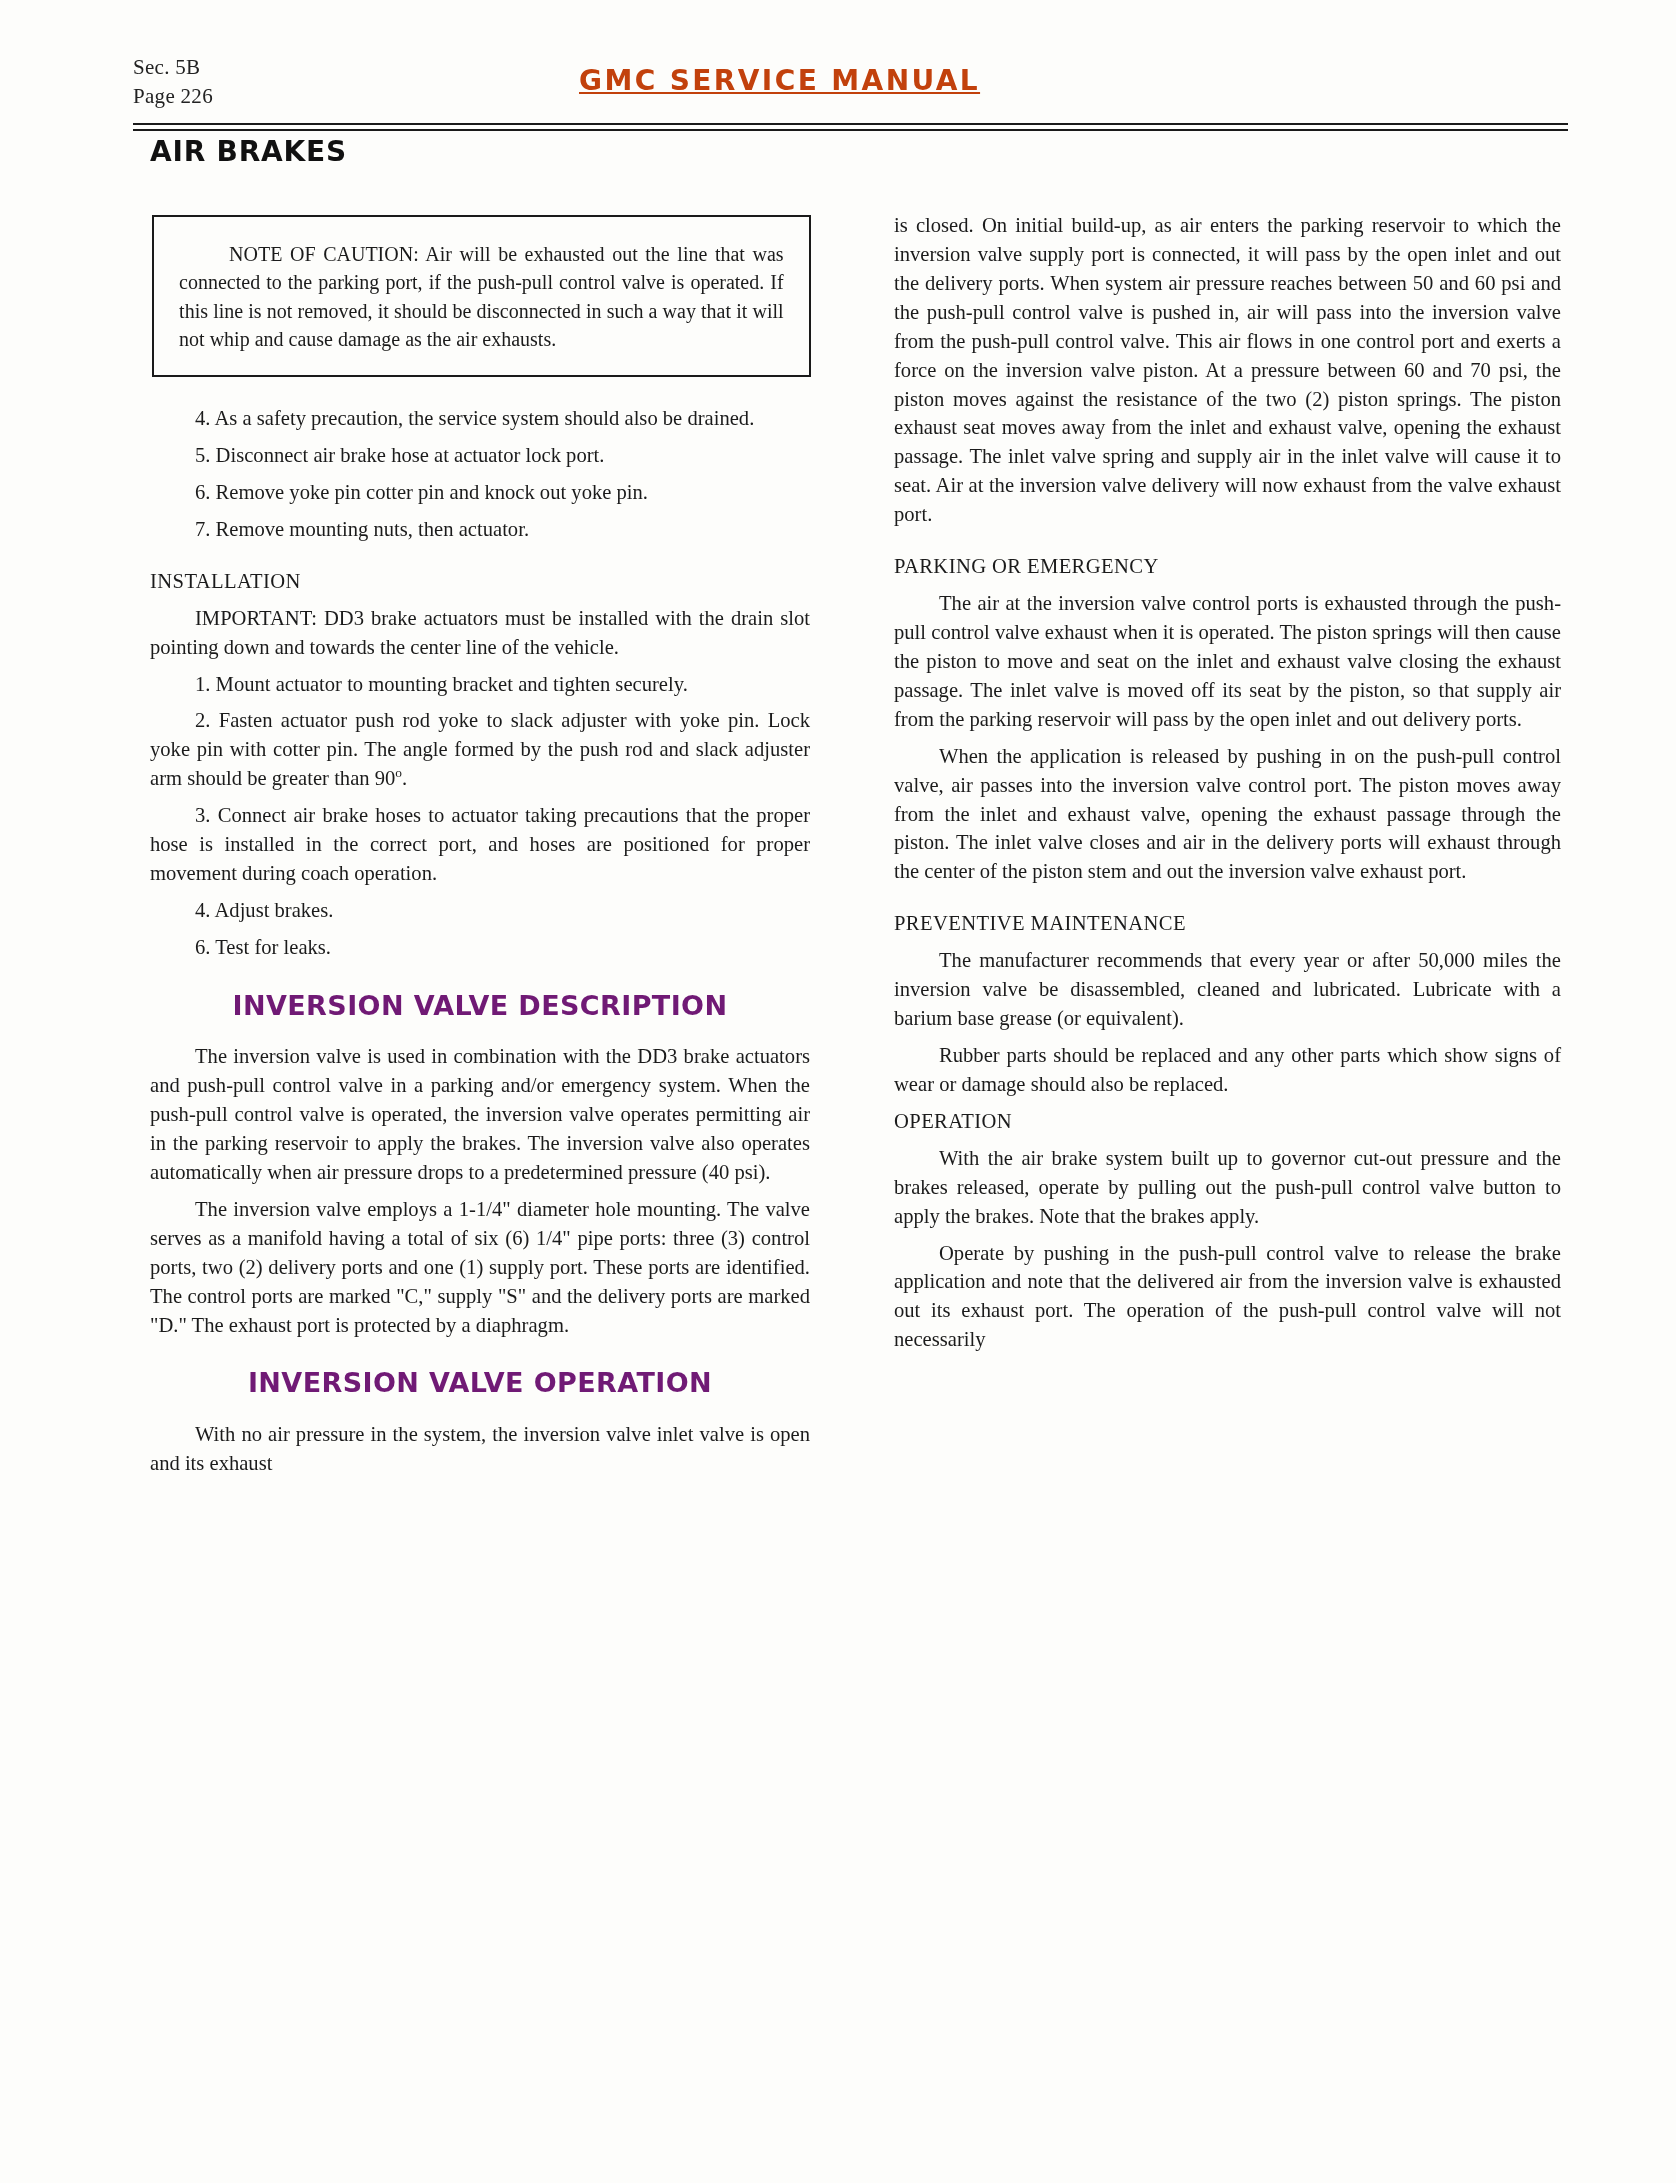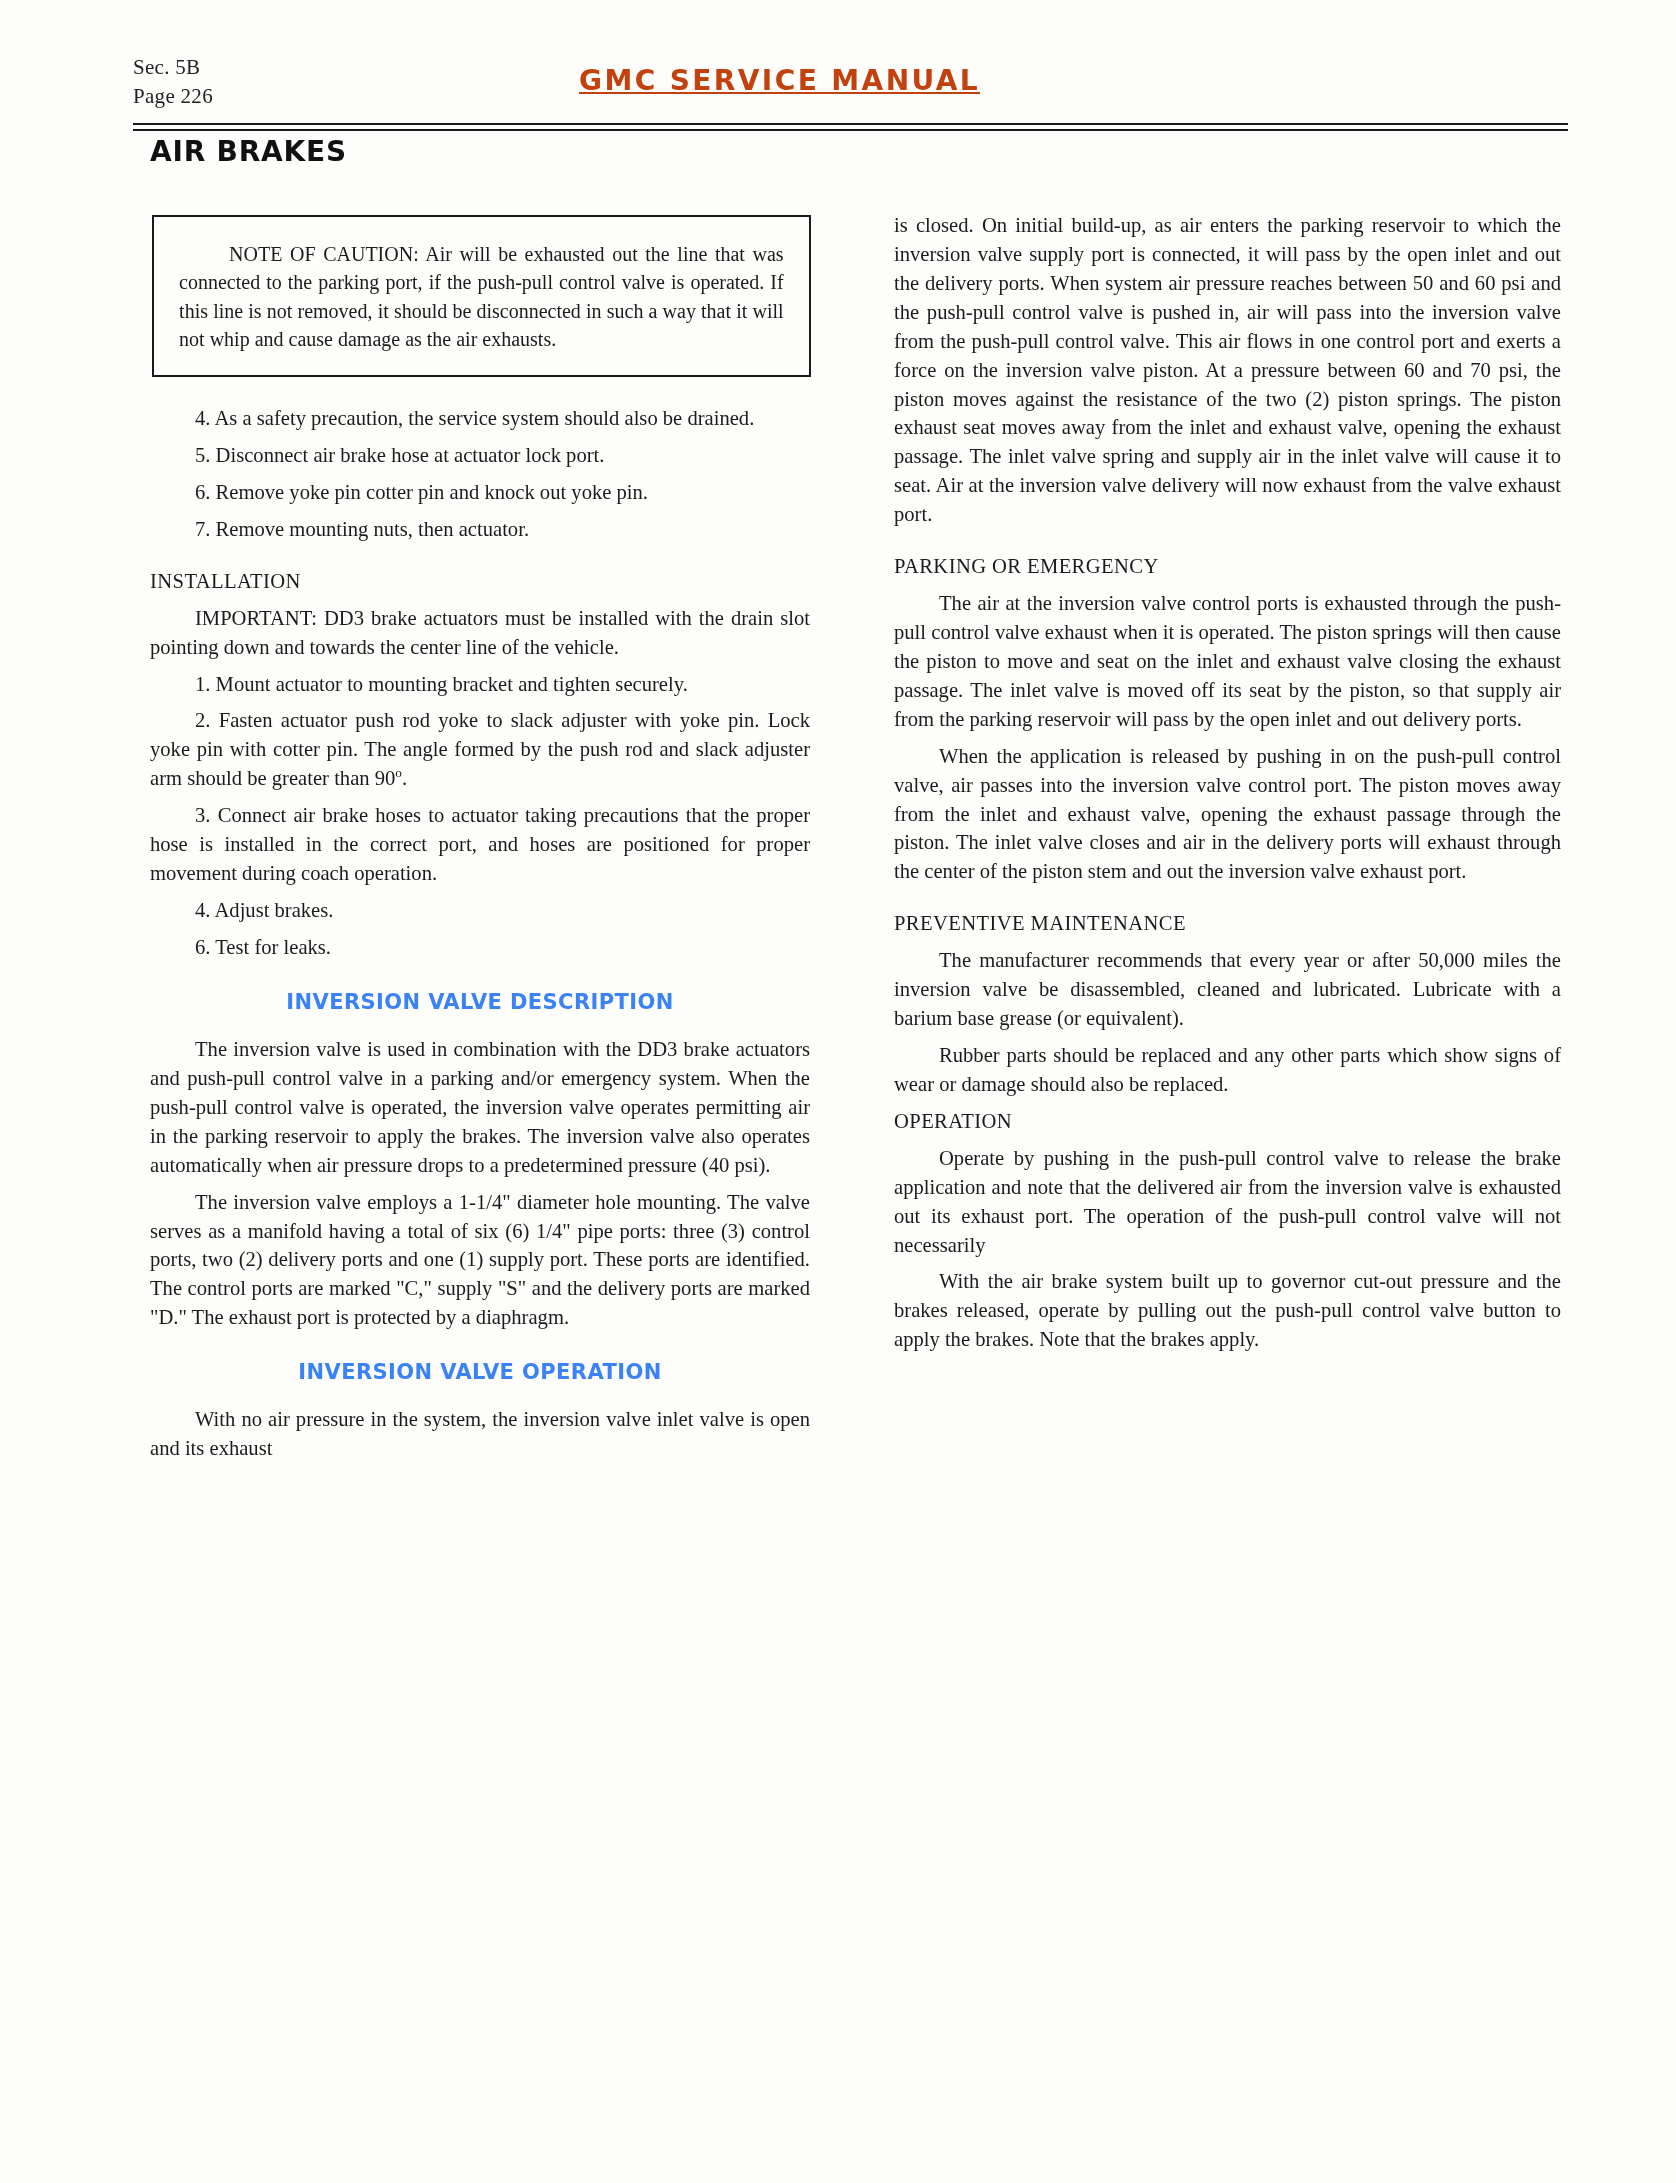--- a/index.html
+++ b/index.html
@@ -97,26 +97,26 @@
 
   .heading-plain {
     margin-top: 23px;
     margin-bottom: 0;
     font-size: 20.6px;
     letter-spacing: 0.4px;
   }
   .heading-center {
     font-family: "DejaVu Sans", sans-serif;
     font-weight: bold;
-    font-size: 21px;
+    font-size: 27px;
     text-align: center;
     letter-spacing: 0.4px;
     margin: 28px 0 20px 0;
     line-height: 1.2;
-    color: #3b82f6;
+    color: #701a75;
   }
   .sup { font-size: 0.65em; vertical-align: super; }
 </style>
 </head>
 <body>
 
 <div class="page">
 
   <div class="header">
     <div class="sec-block">
@@ -165,18 +165,18 @@
     <p class="heading-plain">PARKING OR EMERGENCY</p>
     <p class="p-indent">The air at the inversion valve control ports is exhausted through the push-pull control valve exhaust when it is operated. The piston springs will then cause the piston to move and seat on the inlet and exhaust valve closing the exhaust passage. The inlet valve is moved off its seat by the piston, so that supply air from the parking reservoir will pass by the open inlet and out delivery ports.</p>
     <p class="p-indent">When the application is released by pushing in on the push-pull control valve, air passes into the inversion valve control port. The piston moves away from the inlet and exhaust valve, opening the exhaust passage through the piston. The inlet valve closes and air in the delivery ports will exhaust through the center of the piston stem and out the inversion valve exhaust port.</p>
 
     <p class="heading-plain">PREVENTIVE MAINTENANCE</p>
     <p class="p-indent">The manufacturer recommends that every year or after 50,000 miles the inversion valve be disassembled, cleaned and lubricated. Lubricate with a barium base grease (or equivalent).</p>
     <p class="p-indent">Rubber parts should be replaced and any other parts which show signs of wear or damage should also be replaced.</p>
 
 
     <p class="heading-plain" style="margin-top:4px;">OPERATION</p>
+    <p class="p-indent">With the air brake system built up to governor cut-out pressure and the brakes released, operate by pulling out the push-pull control valve button to apply the brakes. Note that the brakes apply.</p>
     <p class="p-indent">Operate by pushing in the push-pull control valve to release the brake application and note that the delivered air from the inversion valve is exhausted out its exhaust port. The operation of the push-pull control valve will not necessarily</p>
-    <p class="p-indent">With the air brake system built up to governor cut-out pressure and the brakes released, operate by pulling out the push-pull control valve button to apply the brakes. Note that the brakes apply.</p>
   </div>
 
 </div>
 
 
 </body></html>

